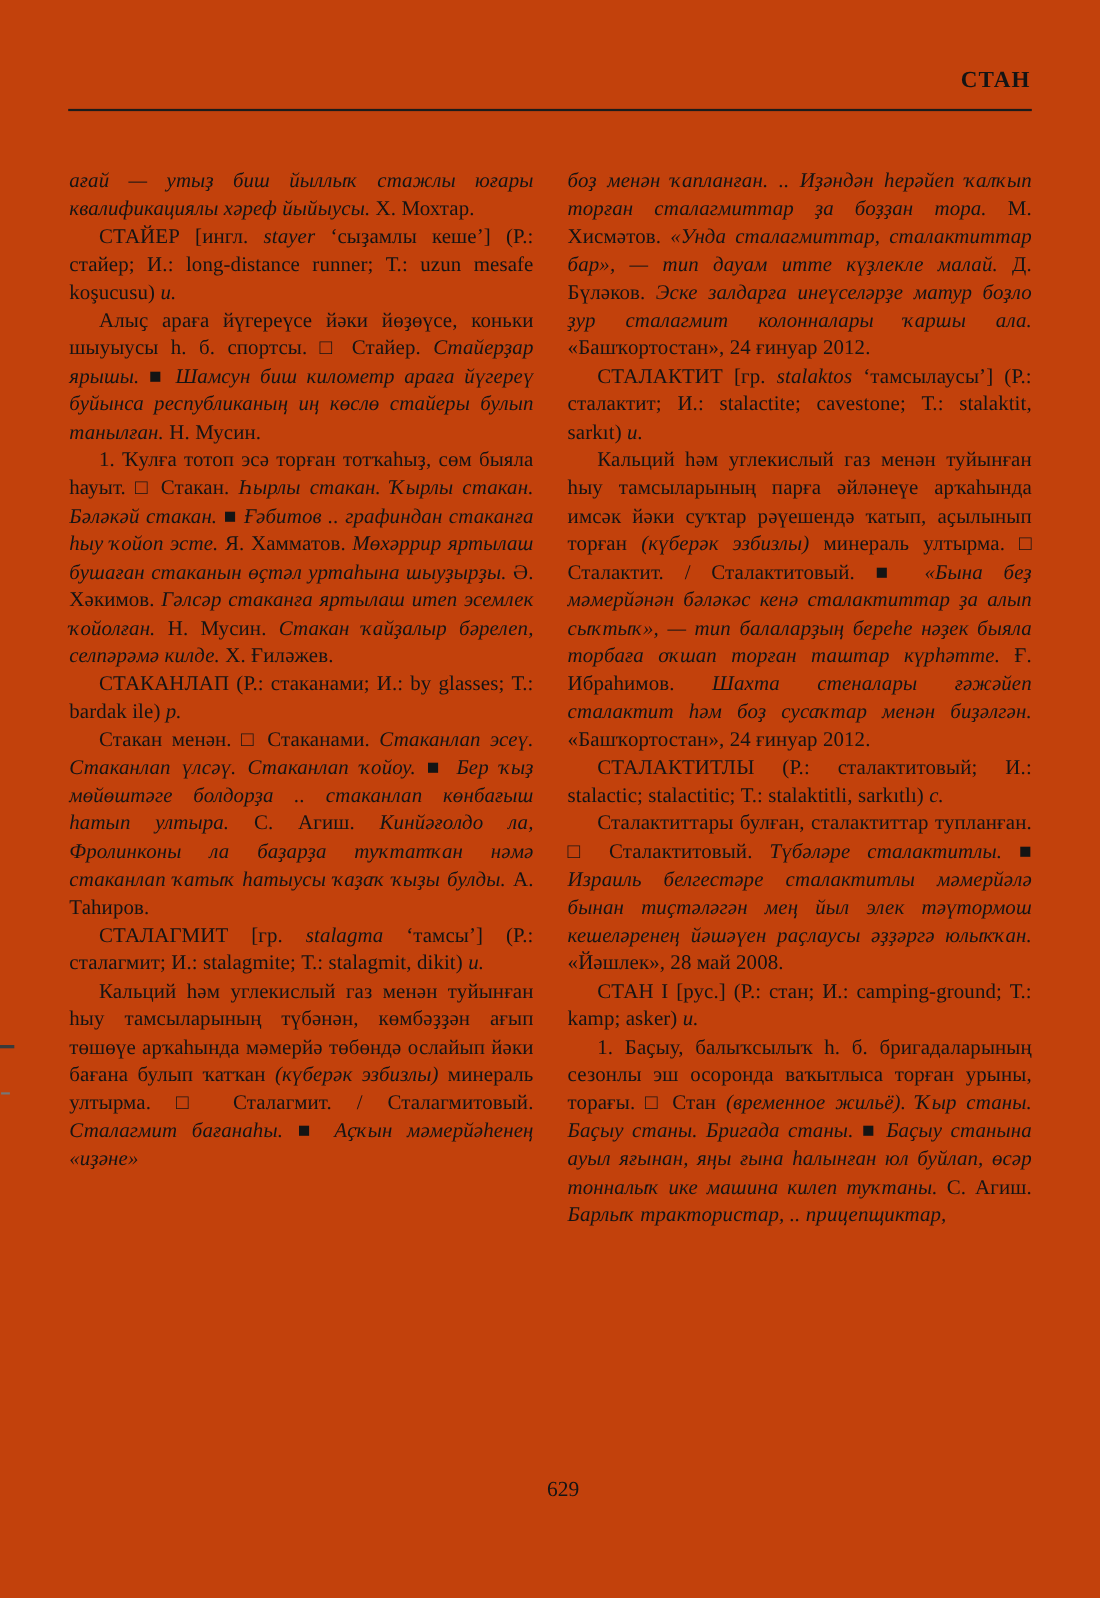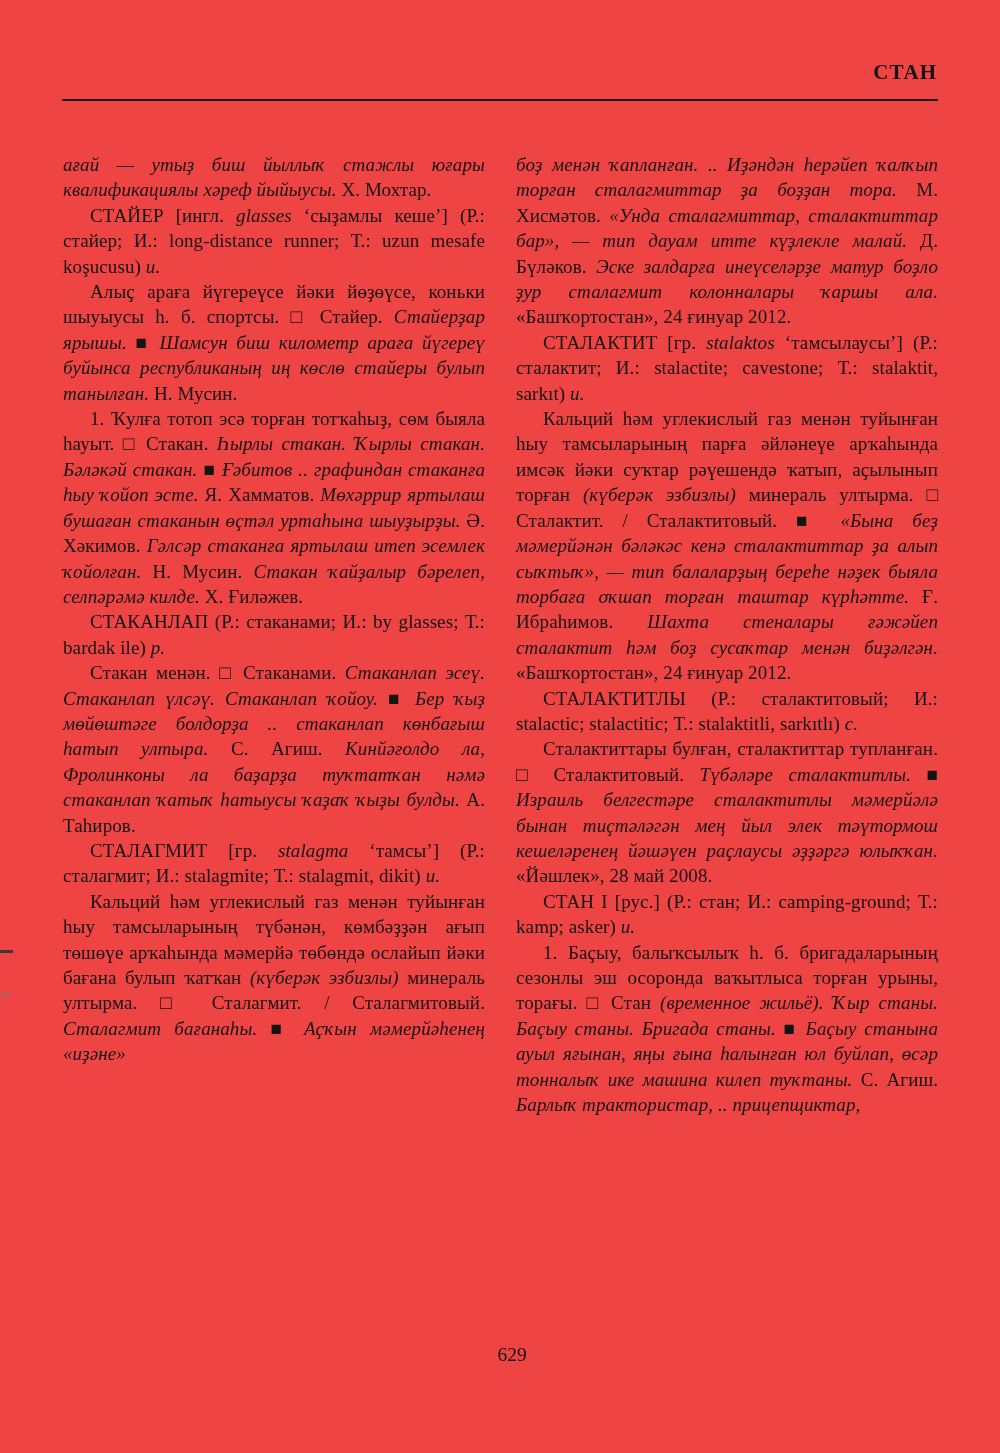--- a/index.html
+++ b/index.html
@@ -4,21 +4,21 @@
 <style>
   html, body { margin: 0; padding: 0; }
   body {
     width: 1000px; height: 1453px;
     background: #e9e9e9;
     font-family: "Liberation Serif", "DejaVu Serif", serif;
   }
   .page {
     position: relative;
     width: 1000px; height: 1453px;
-    background: #ef4444;
+    background: #c2410c;
     color: #141414;
     overflow: hidden;
   }
   .running-head {
     position: absolute;
     top: 60px; left: 63px; width: 874px;
     text-align: right;
     font-weight: bold;
     font-size: 21px;
     letter-spacing: 1px;
@@ -72,21 +72,21 @@
 
   <div class="running-head">
     <span>СТАН</span>
   </div>
 
   <div class="header-rule"></div>
 
   <div class="columns">
     <div class="col" id="col-left">
         <p class="para"><span class="st-i">ағай — утыҙ биш йыллыҡ стажлы юғары квалификациялы хәреф йыйыусы. </span><span class="st-r">Х. Мохтар.</span></p>
-        <p class="para indent"><span class="st-b">СТАЙЕР </span><span class="st-r">[ингл. </span><span class="st-i">glasses </span><span class="st-r">‘сыҙамлы кеше’] (Р.: стайер; И.: long-distance runner; Т.: uzun mesafe koşucusu) </span><span class="st-i">и.</span></p>
+        <p class="para indent"><span class="st-b">СТАЙЕР </span><span class="st-r">[ингл. </span><span class="st-i">stayer </span><span class="st-r">‘сыҙамлы кеше’] (Р.: стайер; И.: long-distance runner; Т.: uzun mesafe koşucusu) </span><span class="st-i">и.</span></p>
         <p class="para indent"><span class="st-r">Алыҫ араға йүгереүсе йәки йөҙөүсе, коньки шыуыусы һ. б. спортсы. □ Стайер. </span><span class="st-i">Стайерҙар ярышы. </span><span class="st-r">■ </span><span class="st-i">Шамсун биш километр араға йүгереү буйынса республиканың иң көслө стайеры булып танылған. </span><span class="st-r">Н. Мусин.</span></p>
         <p class="para indent"><span class="st-b">1. </span><span class="st-r">Ҡулға тотоп эсә торған тотҡаһыҙ, сөм быяла һауыт. □ Стакан. </span><span class="st-i">Һырлы стакан. Ҡырлы стакан. Бәләкәй стакан. </span><span class="st-r">■ </span><span class="st-i">Ғәбитов .. графиндан стаканға һыу ҡойоп эсте. </span><span class="st-r">Я. Хамматов. </span><span class="st-i">Мөхәррир яртылаш бушаған стаканын өҫтәл уртаһына шыуҙырҙы. </span><span class="st-r">Ә. Хәкимов. </span><span class="st-i">Гәлсәр стаканға яртылаш итеп эсемлек ҡойолған. </span><span class="st-r">Н. Мусин. </span><span class="st-i">Стакан ҡайҙалыр бәрелеп, селпәрәмә килде. </span><span class="st-r">Х. Ғиләжев.</span></p>
         <p class="para indent"><span class="st-b">СТАКАНЛАП </span><span class="st-r">(Р.: стаканами; И.: by glasses; Т.: bardak ile) </span><span class="st-i">р.</span></p>
         <p class="para indent"><span class="st-r">Стакан менән. □ Стаканами. </span><span class="st-i">Стаканлап эсеү. Стаканлап үлсәү. Стаканлап ҡойоу. </span><span class="st-r">■ </span><span class="st-i">Бер ҡыҙ мөйөштәге болдорҙа .. стаканлап көнбағыш һатып ултыра. </span><span class="st-r">С. Агиш. </span><span class="st-i">Кинйәғолдо ла, Фролинконы ла баҙарҙа туҡтатҡан нәмә стаканлап ҡатыҡ һатыусы ҡаҙаҡ ҡыҙы булды. </span><span class="st-r">А. Таһиров.</span></p>
         <p class="para indent"><span class="st-b">СТАЛАГМИТ </span><span class="st-r">[гр. </span><span class="st-i">stalagma </span><span class="st-r">‘тамсы’] (Р.: сталагмит; И.: stalagmite; Т.: stalagmit, dikit) </span><span class="st-i">и.</span></p>
         <p class="para indent"><span class="st-r">Кальций һәм углекислый газ менән туйынған һыу тамсыларының түбәнән, көмбәҙҙән ағып төшөүе арҡаһында мәмерйә төбөндә ослайып йәки бағана булып ҡатҡан </span><span class="st-i">(күберәк эзбизлы) </span><span class="st-r">минераль ултырма. □ Сталагмит. / Сталагмитовый. </span><span class="st-i">Сталагмит бағанаһы. </span><span class="st-r">■ </span><span class="st-i">Аҫҡын мәмерйәһенең «иҙәне»</span></p>
       </div>
     <div class="col" id="col-right">
         <p class="para"><span class="st-i">боҙ менән ҡапланған. .. Иҙәндән һерәйеп ҡалҡып торған сталагмиттар ҙа боҙҙан тора. </span><span class="st-r">М. Хисмәтов. </span><span class="st-i">«Унда сталагмиттар, сталактиттар бар», — тип дауам итте күҙлекле малай. </span><span class="st-r">Д. Бүләков. </span><span class="st-i">Эске залдарға инеүселәрҙе матур боҙло ҙур сталагмит колонналары ҡаршы ала. </span><span class="st-r">«Башҡортостан», 24 ғинуар 2012.</span></p>
         <p class="para indent"><span class="st-b">СТАЛАКТИТ </span><span class="st-r">[гр. </span><span class="st-i">stalaktos </span><span class="st-r">‘тамсылаусы’] (Р.: сталактит; И.: stalactite; cavestone; Т.: stalaktit, sarkıt) </span><span class="st-i">и.</span></p>

